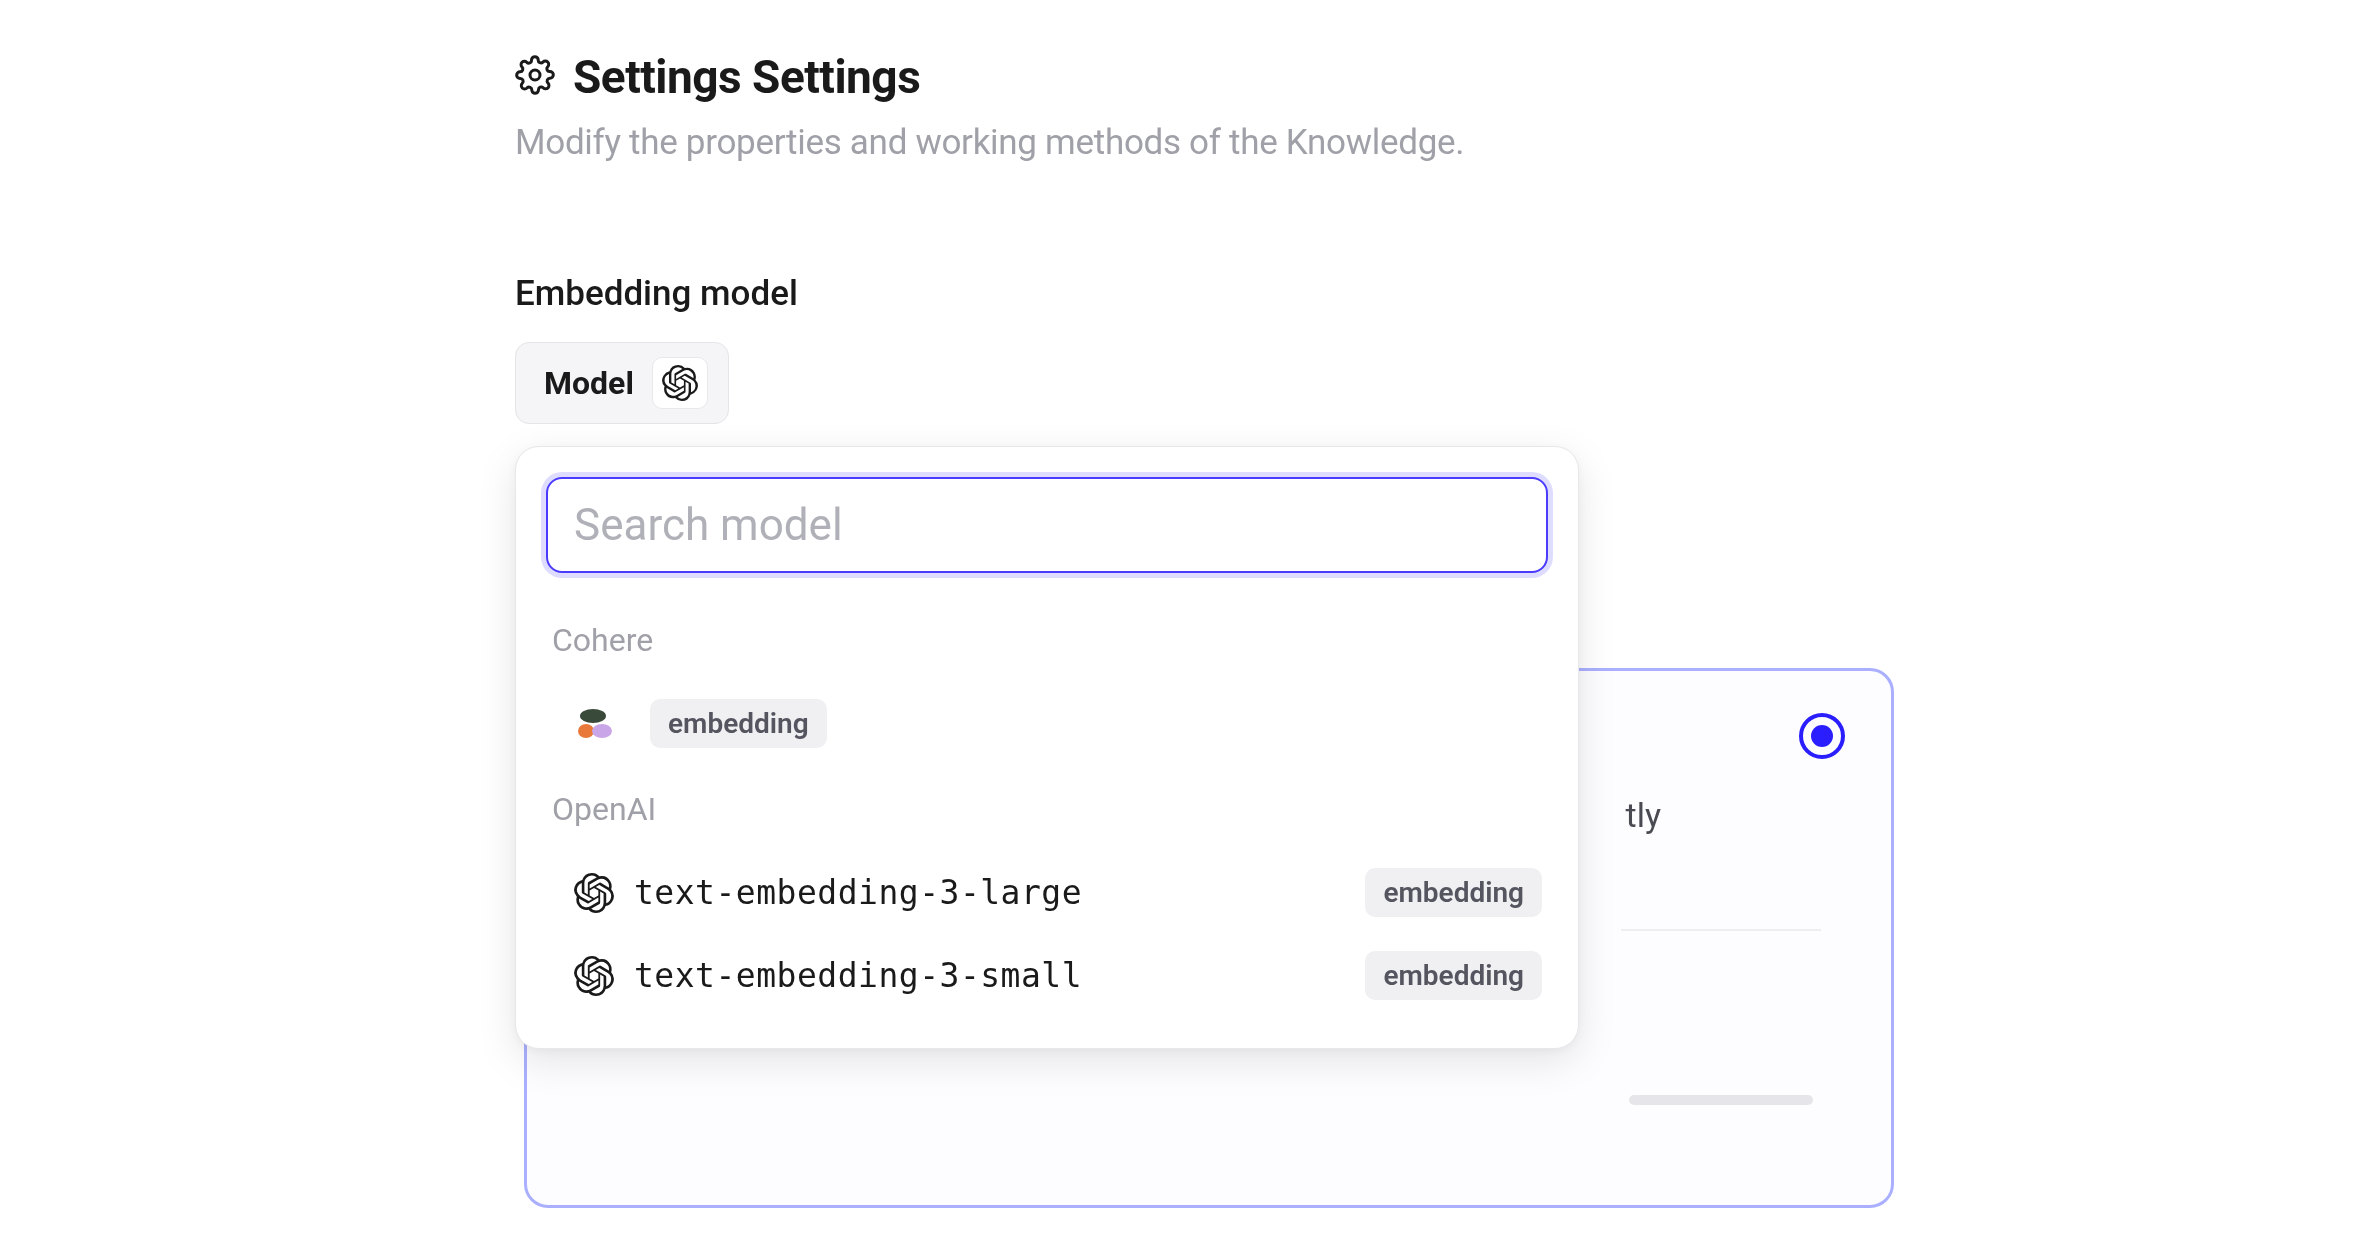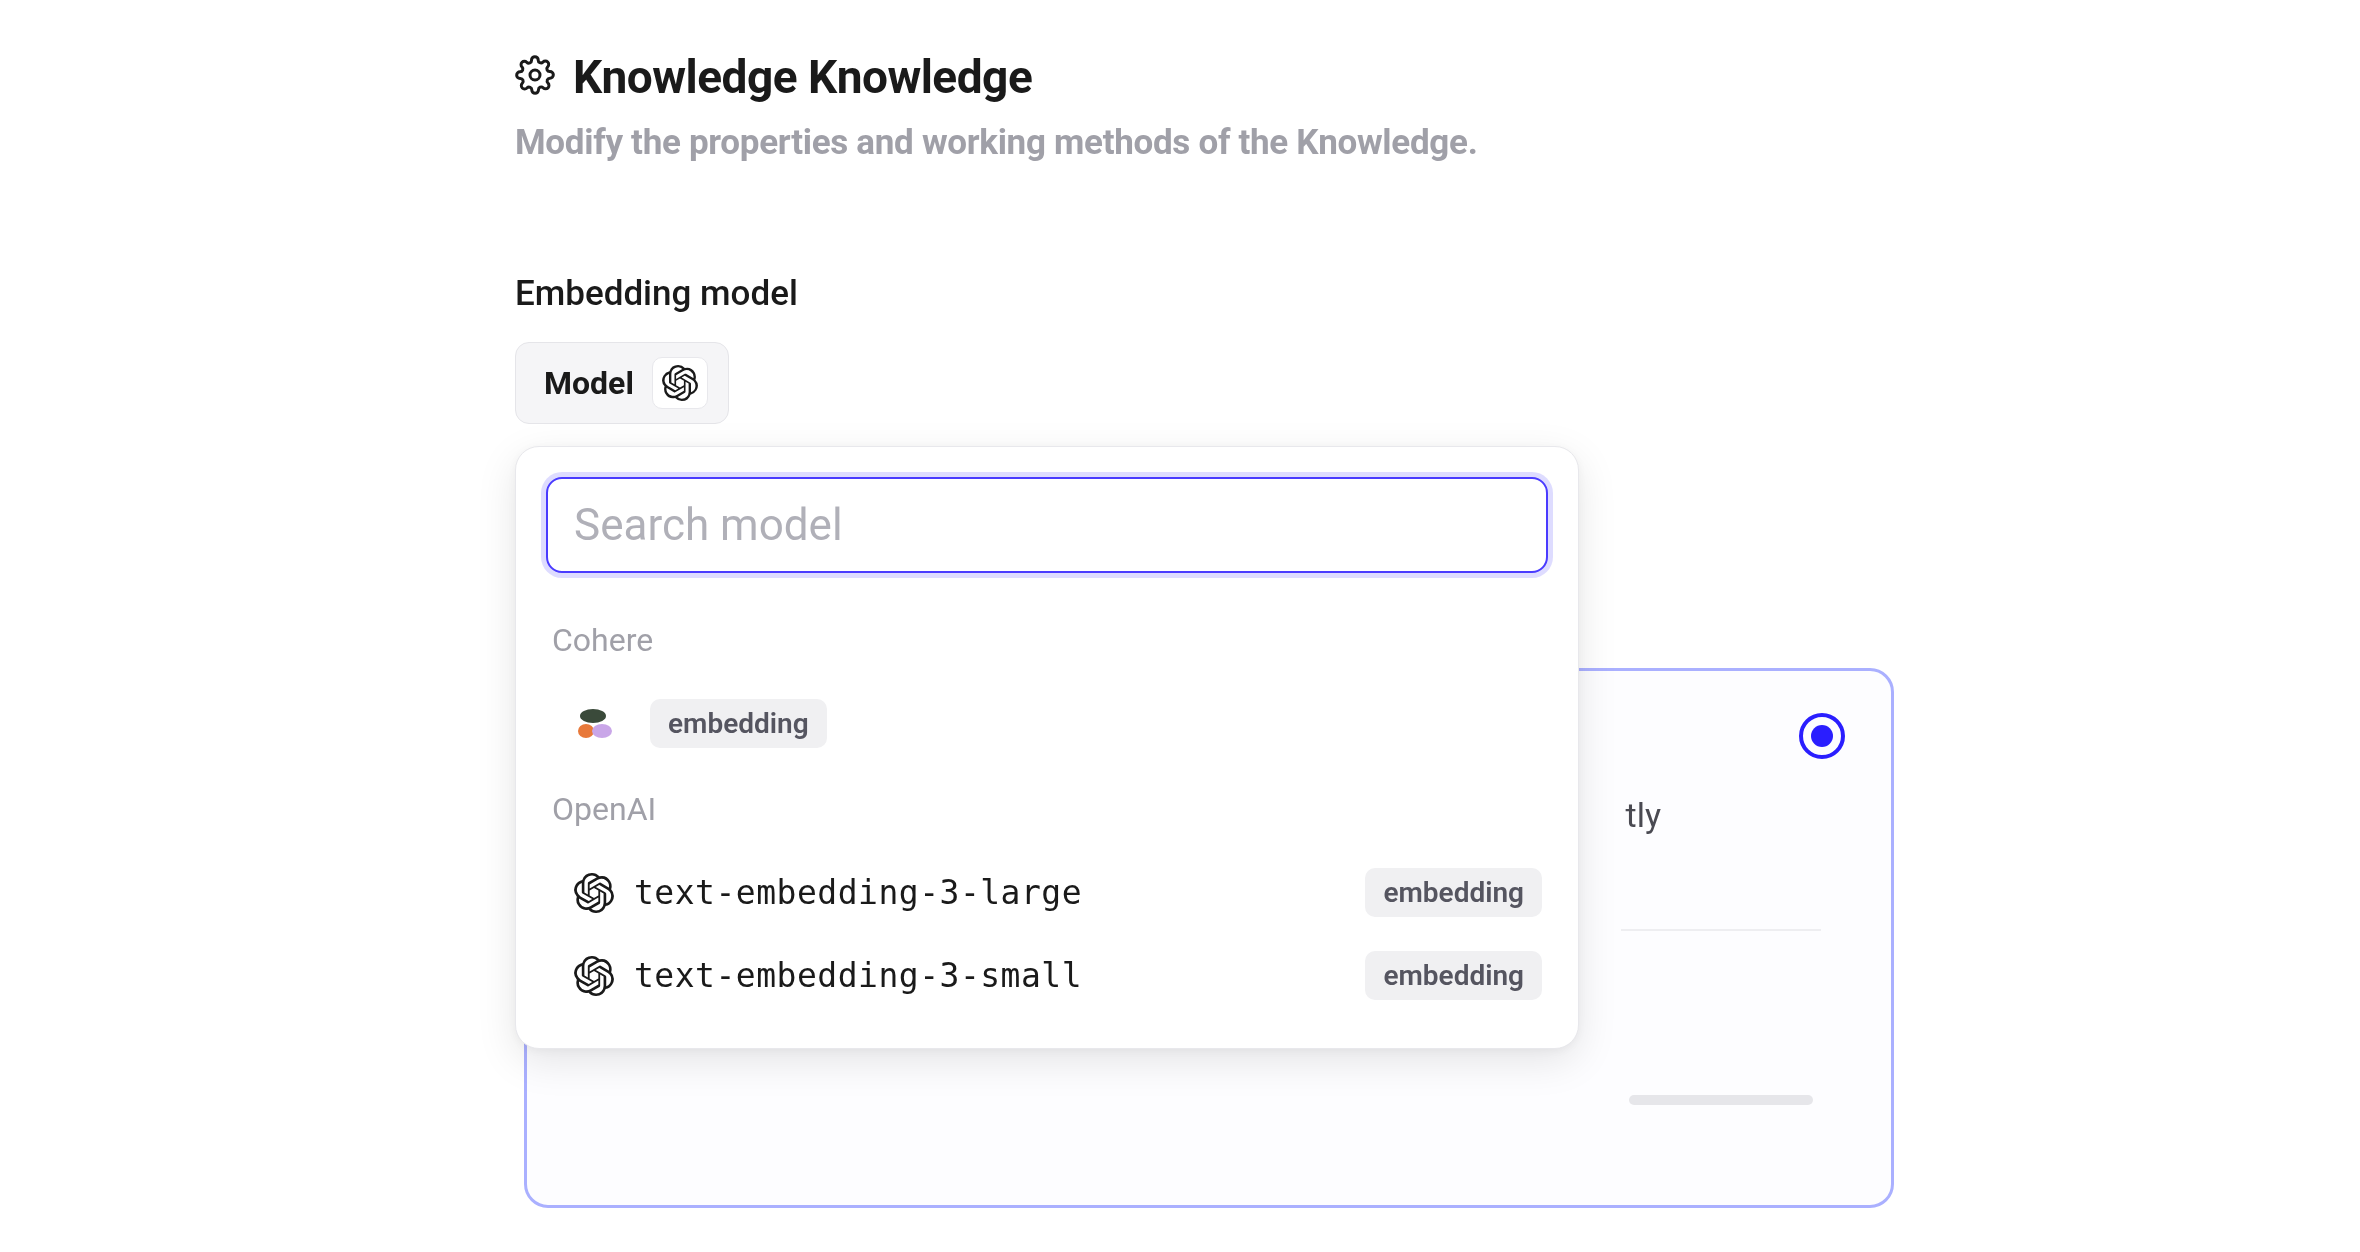--- a/index.html
+++ b/index.html
@@ -33,21 +33,21 @@
       flex-shrink: 0;
     }
     .page-title {
       font-size: 46px;
       font-weight: 700;
       color: #1a1a1a;
       letter-spacing: -0.5px;
     }
     .page-subtitle {
       font-size: 35px;
-      font-weight: 700;
+      font-weight: 400;
       color: #a0a0a8;
       margin-bottom: 110px;
       letter-spacing: -0.3px;
     }
     .section-label {
       font-size: 35px;
       font-weight: 500;
       color: #1a1a1a;
       margin-bottom: 28px;
     }
@@ -229,21 +229,21 @@
 
 <div class="page-container">
 
   <div class="header-row">
     <span>
       <svg class="gear-svg" viewBox="0 0 24 24" fill="none" stroke="#1a1a1a" stroke-width="1.8" stroke-linecap="round" stroke-linejoin="round">
         <circle cx="12" cy="12" r="3"></circle>
         <path d="M19.4 15a1.65 1.65 0 0 0 .33 1.82l.06.06a2 2 0 1 1-2.83 2.83l-.06-.06a1.65 1.65 0 0 0-1.82-.33 1.65 1.65 0 0 0-1 1.51V21a2 2 0 0 1-4 0v-.09a1.65 1.65 0 0 0-1-1.51 1.65 1.65 0 0 0-1.82.33l-.06.06a2 2 0 1 1-2.83-2.83l.06-.06a1.65 1.65 0 0 0 .33-1.82 1.65 1.65 0 0 0-1.51-1H3a2 2 0 0 1 0-4h.09a1.65 1.65 0 0 0 1.51-1 1.65 1.65 0 0 0-.33-1.82l-.06-.06a2 2 0 1 1 2.83-2.83l.06.06a1.65 1.65 0 0 0 1.82.33h0a1.65 1.65 0 0 0 1-1.51V3a2 2 0 0 1 4 0v.09a1.65 1.65 0 0 0 1 1.51h0a1.65 1.65 0 0 0 1.82-.33l.06-.06a2 2 0 1 1 2.83 2.83l-.06.06a1.65 1.65 0 0 0-.33 1.82v0a1.65 1.65 0 0 0 1.51 1H21a2 2 0 0 1 0 4h-.09a1.65 1.65 0 0 0-1.51 1z"></path>
       </svg>
     </span>
-    <h1 class="page-title">Knowledge Knowledge</h1>
+    <h1 class="page-title">Settings Settings</h1>
   </div>
 
   <p class="page-subtitle">Modify the properties and working methods of the Knowledge.</p>
 
   <div class="section-label">Embedding model</div>
 
   <button class="model-button">
     <span class="model-button-label">Model</span>
     <span class="model-button-iconbox">
       <svg class="openai-svg" viewBox="0 0 24 24" fill="#1a1a1a">

